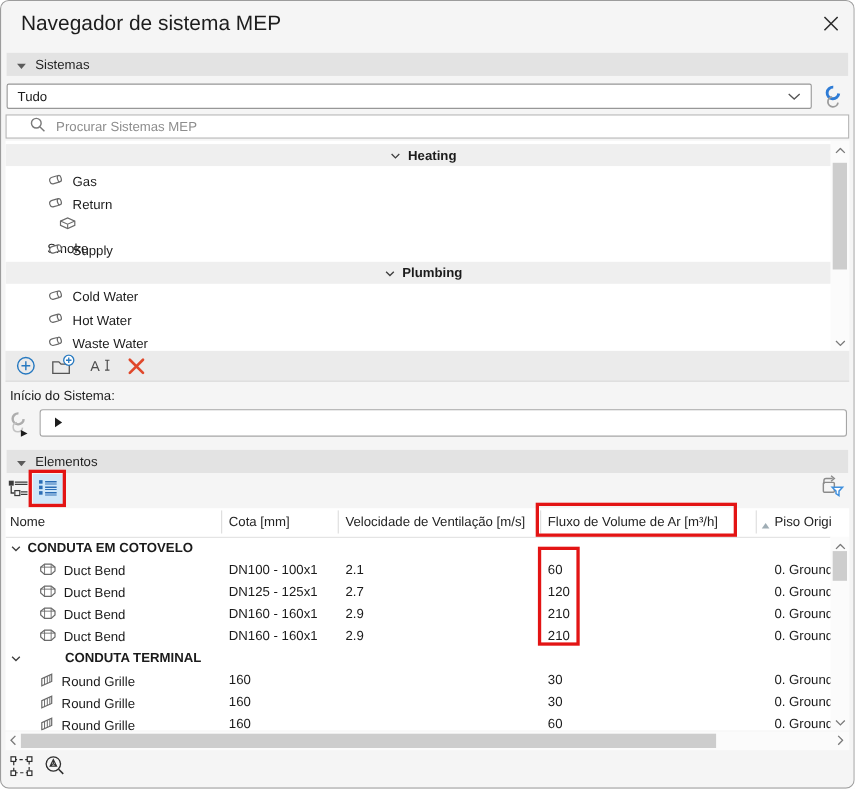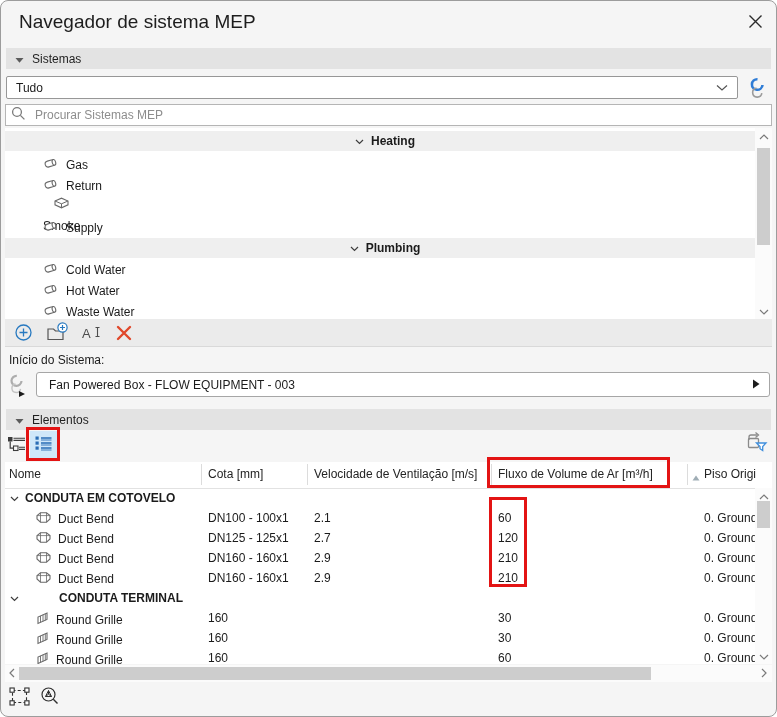--- a/index.html
+++ b/index.html
@@ -16,21 +16,21 @@
           padding-left:9px;gap:8px;}
   #bar-sistemas{top:47px;}
   #bar-elementos{top:408px;}
   .secbar .lbl{color:#1f1f1f;}
   
   #tudo-combo{left:5px;top:75px;width:732px;height:23px;background:#fff;border:1px solid #979797;
               border-radius:2px;box-sizing:border-box;padding:0 9px;justify-content:space-between;}
   #mep-link-btn{left:746px;top:74px;}
   
   #search-box{left:4px;top:103px;width:767px;height:22px;background:#fff;border:1px solid #b5b5b5;
-              box-sizing:border-box;gap:7px;padding-left:5px;}
+              box-sizing:border-box;gap:7px;padding-left:21px;}
   #search-box input{border:0;outline:0;background:transparent;font:12px "Liberation Sans",sans-serif;
                     color:#333;width:600px;}
   #search-box input::placeholder{color:#8d8d8d;}
   
   #tree-panel{left:4px;top:127px;width:767px;height:191px;background:#fff;overflow:hidden;}
   .tgroup{position:absolute;left:0;width:750px;height:20px;background:#efefef;display:flex;
           align-items:center;gap:7px;padding-left:10px;box-sizing:border-box;font-weight:bold;justify-content:center;}
   .titem{position:absolute;left:38px;height:21px;display:flex;align-items:center;gap:6px;}
   
   .sbv{position:absolute;width:17px;background:#fbfbfb;}
@@ -229,21 +229,20 @@
 
   <div class="abs nosel" id="inicio-label">Início do Sistema:</div>
   <div class="abs tbtn" id="sys-start-icon">
       <span><svg width="24" height="26">
           <path d="M15.5 8 A5 5 0 1 1 10.8 2.8" fill="none" stroke="#adadad" stroke-width="2.2"></path>
           <path d="M9.5 11 A4.3 4.3 0 1 0 14.5 15.8" fill="none" stroke="#c3c3c3" stroke-width="1.4"></path>
           <polygon points="13,18 19,21 13,24" fill="#1c1c1c"></polygon>
         </svg></span>
     </div>
   <div class="abs flex" id="fan-combo">
-    <span>Fan Powered Box - FLOW EQUIPMENT - 003</span>
     <span><svg width="8" height="10">
           <polygon points="1,0.5 7.5,5 1,9.5" fill="#1c1c1c"></polygon>
         </svg></span>
   </div>
 
   <div class="abs flex secbar" id="bar-elementos">
     <span><svg width="9" height="6">
           <polygon points="0.5,1 8.5,1 4.5,5.8" fill="#5b5b5b"></polygon>
         </svg></span>
     <span class="lbl">Elementos</span>

